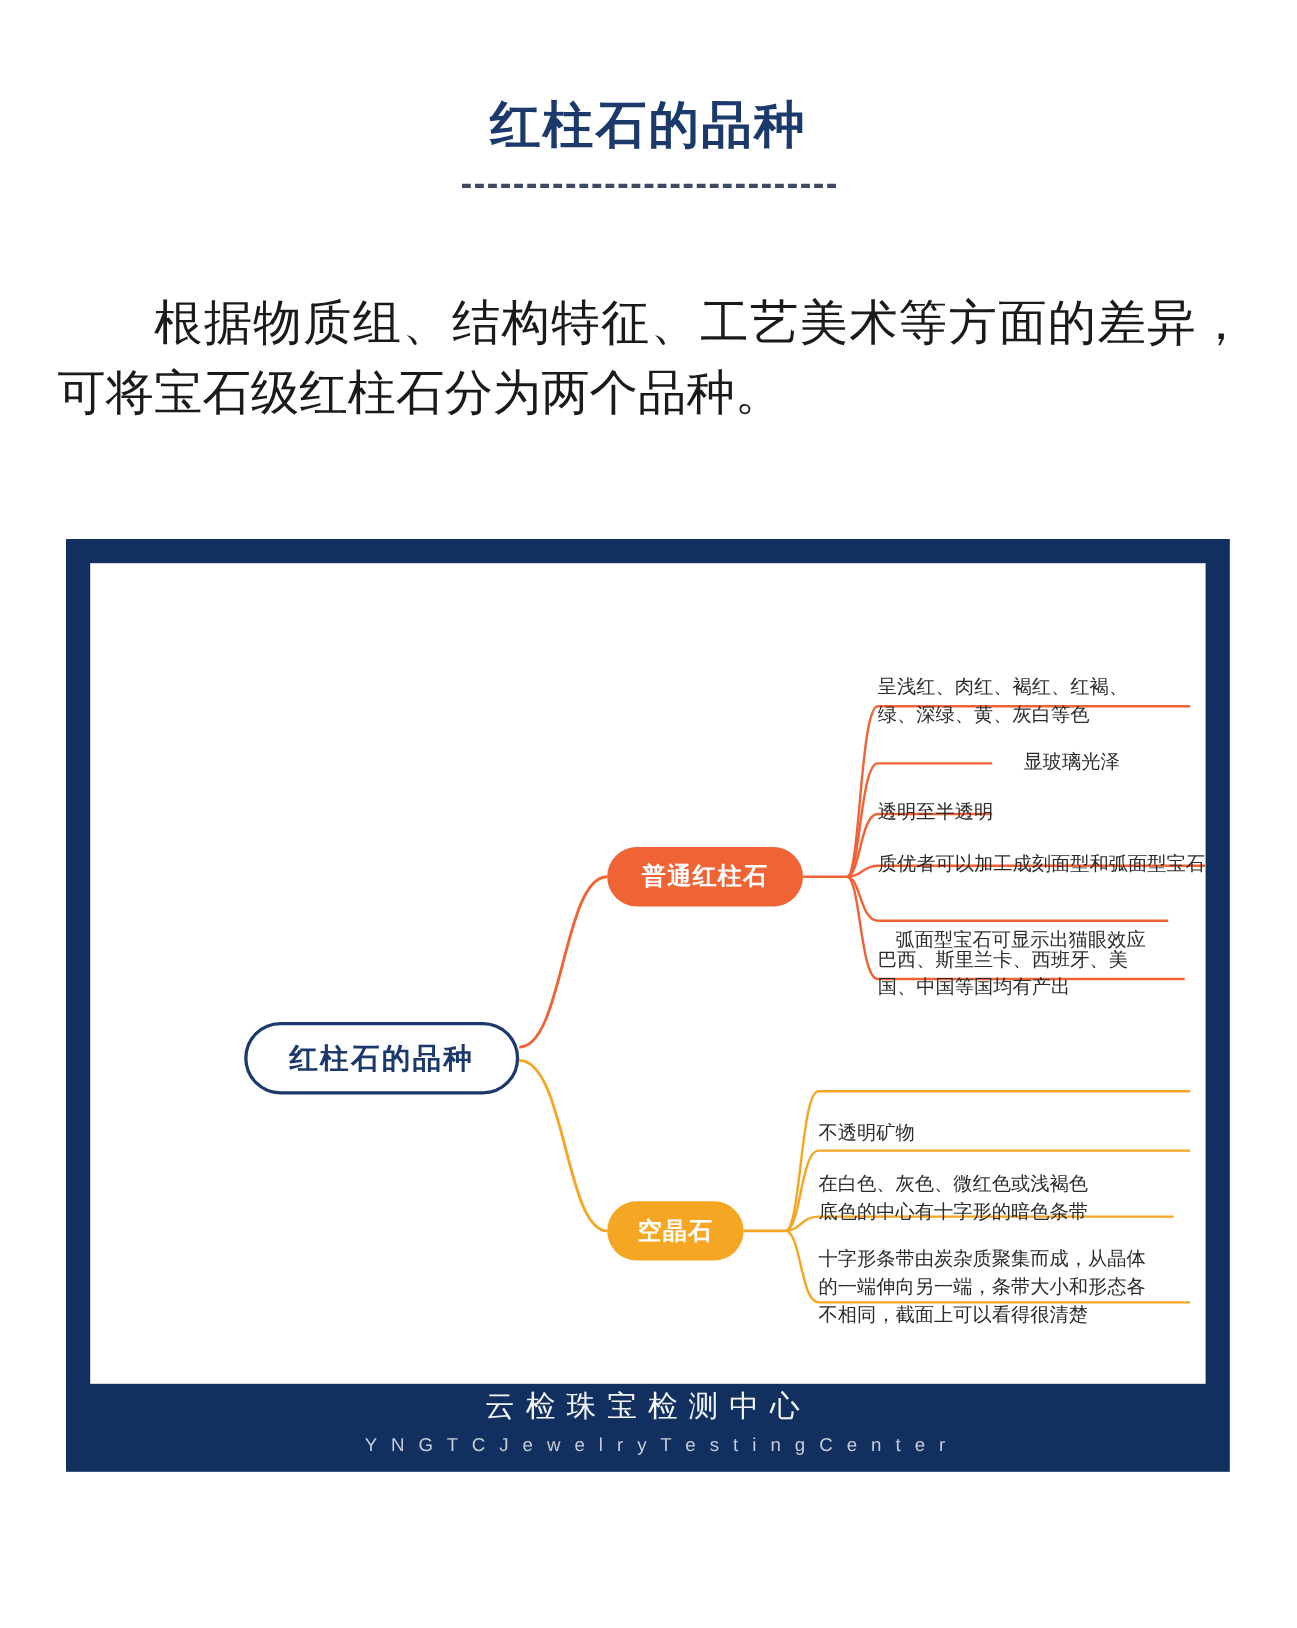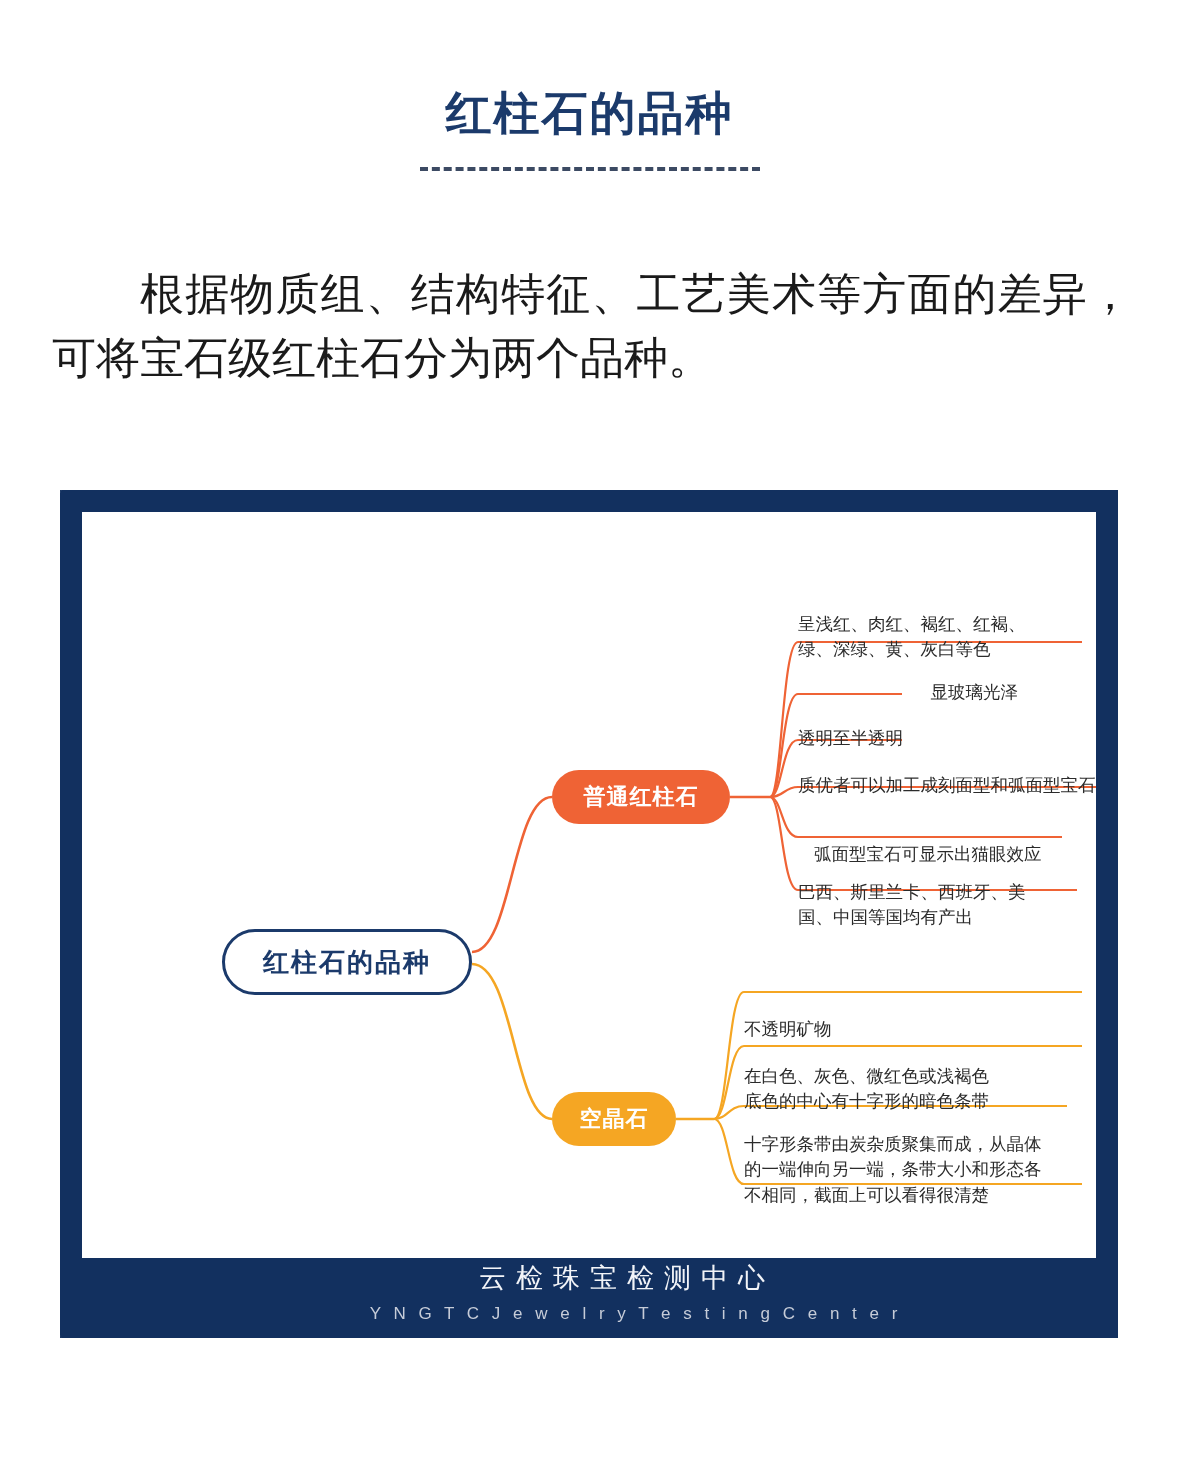--- a/index.html
+++ b/index.html
@@ -72,21 +72,20 @@
     overflow: hidden;
   }
   .card-footer {
     position: absolute;
     left: 0;
     bottom: 0;
     width: 1058px;
     height: 100px;
     text-align: center;
     color: #ffffff;
-    margin-left: 38px;
   }
   .footer-cn {
     font-size: 27px;
     letter-spacing: 10px;
     padding-top: 22px;
     color: #f2f4f8;
   }
   .footer-en {
     font-size: 17px;
     letter-spacing: 4px;
@@ -209,21 +208,21 @@
     <div class="node node-root">红柱石的品种</div>
 
     <div class="node node-branch-1">普通红柱石</div>
 
     <div class="leaf" style="left:716px; top:100px; width:300px;">呈浅红、肉红、褐红、红褐、
 绿、深绿、黄、灰白等色</div>
     <div class="leaf" style="left:716px; top:168px; width:220px;text-align:right;">显玻璃光泽</div>
     <div class="leaf" style="left:716px; top:214px; width:240px;">透明至半透明</div>
     <div class="leaf" style="left:716px; top:261px; width:340px;">质优者可以加工成刻面型和弧面型宝石</div>
     <div class="leaf" style="left:732px; top:311px; width:300px;margin-top:19px;">弧面型宝石可显示出猫眼效应</div>
-    <div class="leaf" style="left:716px; top:368px; width:290px;">巴西、斯里兰卡、西班牙、美
+    <div class="leaf" style="left:716px; top:348px; width:290px;">巴西、斯里兰卡、西班牙、美
 国、中国等国均有产出</div>
 
     <div class="node node-branch-2">空晶石</div>
 
     <div class="leaf" style="left:662px; top:505px; width:240px;">不透明矿物</div>
     <div class="leaf" style="left:662px; top:620px; width:340px;">十字形条带由炭杂质聚集而成，从晶体
 的一端伸向另一端，条带大小和形态各
 不相同，截面上可以看得很清楚</div>
     <div class="leaf" style="left:662px; top:552px; width:320px;">在白色、灰色、微红色或浅褐色
 底色的中心有十字形的暗色条带</div>

